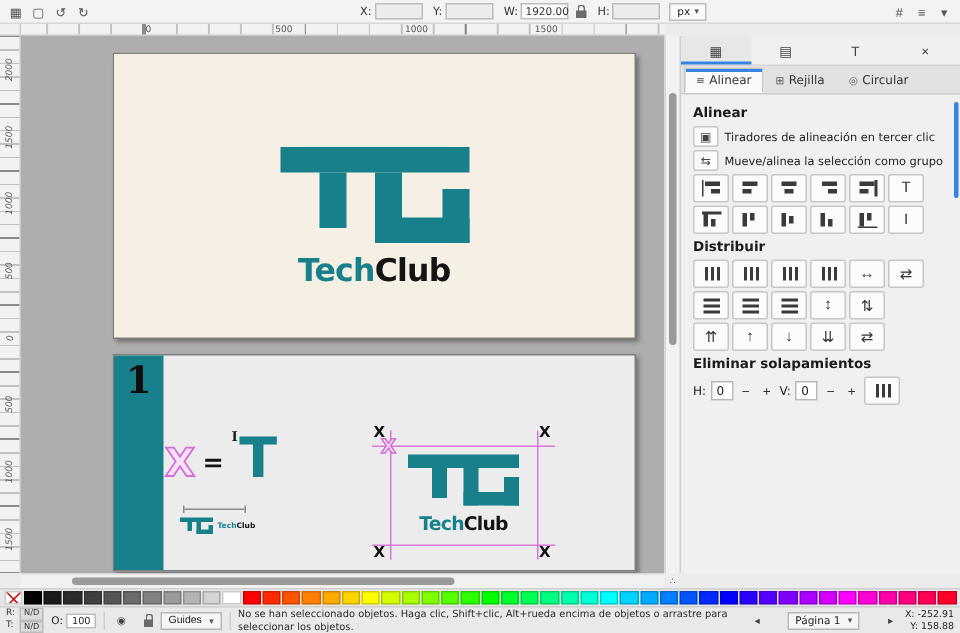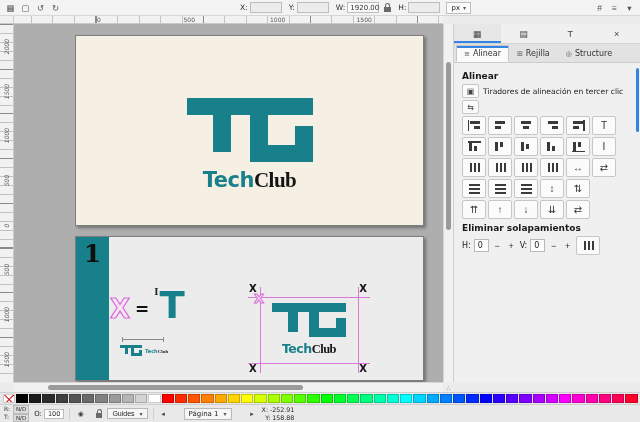--- a/index.html
+++ b/index.html
@@ -58,21 +58,21 @@
   .tclogo i { position:absolute; background:var(--brand-teal,#17808a); }
   .tclogo .r1 { left:0;   top:0;    width:100%; height:26%; }
   .tclogo .r2 { left:21%; top:26%;  width:14%;  height:58%; }
   .tclogo .r3 { left:50%; top:26%;  width:14%;  height:74%; }
   .tclogo .r4 { left:50%; top:74%;  width:50%;  height:26%; }
   .tclogo .r5 { left:86%; top:44%;  width:14%;  height:56%; }
   .logo-lg { position:absolute; left:111px; top:62px; width:126px; height:64px; }
   .brand { font-weight:bold; letter-spacing:-0.5px; }
   .brand-lg { position:absolute; left:0; right:0; top:132px; text-align:center; font-size:21px; }
   .t-teal { color:var(--brand-teal,#17808a); }
-  .t-dark { color:#141414;font-family:Liberation Serif, serif; }
+  .t-dark { color:#141414; }
 
   .strip { position:absolute; left:0; top:0; width:33px; height:100%; background:var(--brand-teal,#17808a); }
   .secnum { position:absolute; left:0; top:2px; width:33px; text-align:center;
     font-size:25px; font-weight:bold; color:#0e0e0e; font-family:"DejaVu Serif","Liberation Serif",serif; }
   .sectitle { position:absolute; left:45px; top:10px; font-size:13px; color:#1a1a1a; }
 
   .formula { position:absolute; left:34px; top:50px; display:flex; align-items:flex-end; }
   .xo { font-size:26px; font-weight:bold; line-height:0.9; color:#f6e3f6;
     -webkit-text-stroke:1.2px var(--guide-magenta,#d76bd7); }
   .eq { font-size:17px; font-weight:bold; color:#111; margin:0 5px 2px; }
@@ -381,37 +381,38 @@
       <div class="subtab active">
         <span class="sticon">≡</span>
         <span>Alinear</span>
       </div>
       <div class="subtab">
         <span class="sticon">⊞</span>
         <span>Rejilla</span>
       </div>
       <div class="subtab">
         <span class="sticon">◎</span>
-        <span>Structure</span>
+        <span>Circular</span>
       </div>
     </div>
 
     <div class="pcontent">
       <div class="phead">Alinear</div>
 
       <div class="poptrow">
         <button class="popticon">
             <span>▣</span>
           </button>
         <span class="poptlabel">Tiradores de alineación en tercer clic</span>
       </div>
       <div class="poptrow">
         <button class="popticon">
             <span>⇆</span>
           </button>
+        <span class="poptlabel">Mueve/alinea la selección como grupo</span>
       </div>
 
 
       <div class="igrid">
         <button class="ibtn">
             <span class="mi h ar eL">
               <i class="a"></i>
               <i class="b"></i>
             </span>
           </button>
@@ -472,20 +473,21 @@
             <span class="mi v vt eB">
               <i class="a"></i>
               <i class="b"></i>
             </span>
           </button>
         <button class="ibtn">
             <span>I</span>
           </button>
       </div>
 
+      <div class="phead">Distribuir</div>
       <div class="igrid">
         <button class="ibtn">
             <span class="d3v">
               <i></i>
               <i></i>
               <i></i>
             </span>
           </button>
         <button class="ibtn">
             <span class="d3v">
@@ -659,20 +661,21 @@
         <span>◉</span>
       </button>
     <button class="sicon">
         <span class="lockicon"></span>
       </button>
     <button class="layersel">
       <span>Guides</span>
       <span class="chev">▾</span>
     </button>
     <div class="sep"></div>
+    <div class="msg">No se han seleccionado objetos. Haga clic, Shift+clic, Alt+rueda encima de objetos o arrastre para seleccionar los objetos.</div>
     <div class="pagenav">
       <button class="navbtn"><span>◂</span></button>
       <span class="pagebox">
         <span>Página 1</span>
         <span class="chev">▾</span>
       </span>
       <button class="navbtn"><span>▸</span></button>
     </div>
     <div class="xyblock">
       <div class="xyrow">

